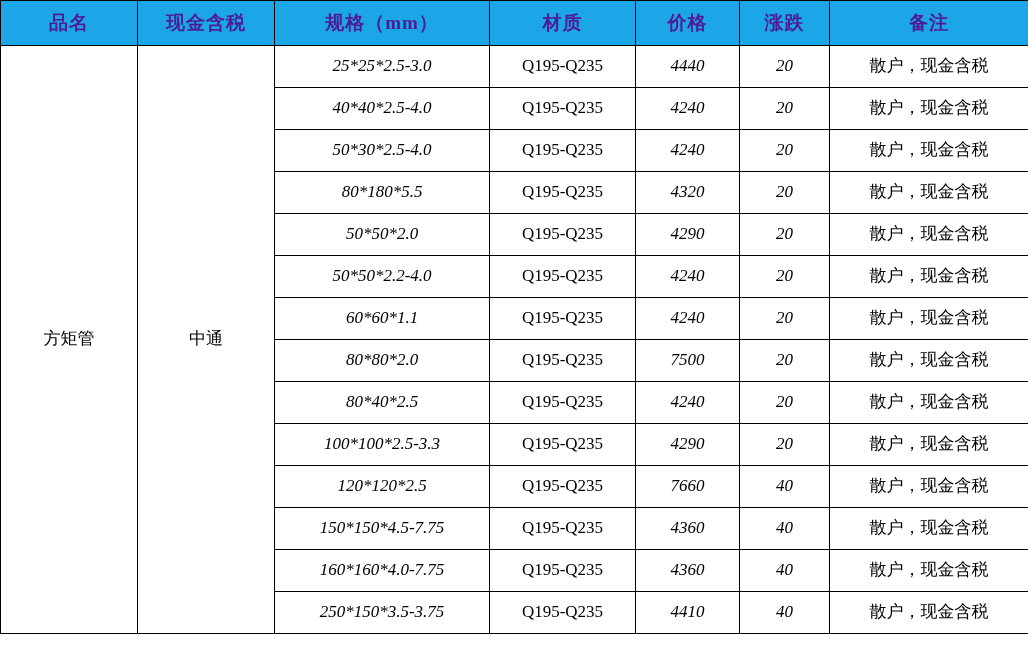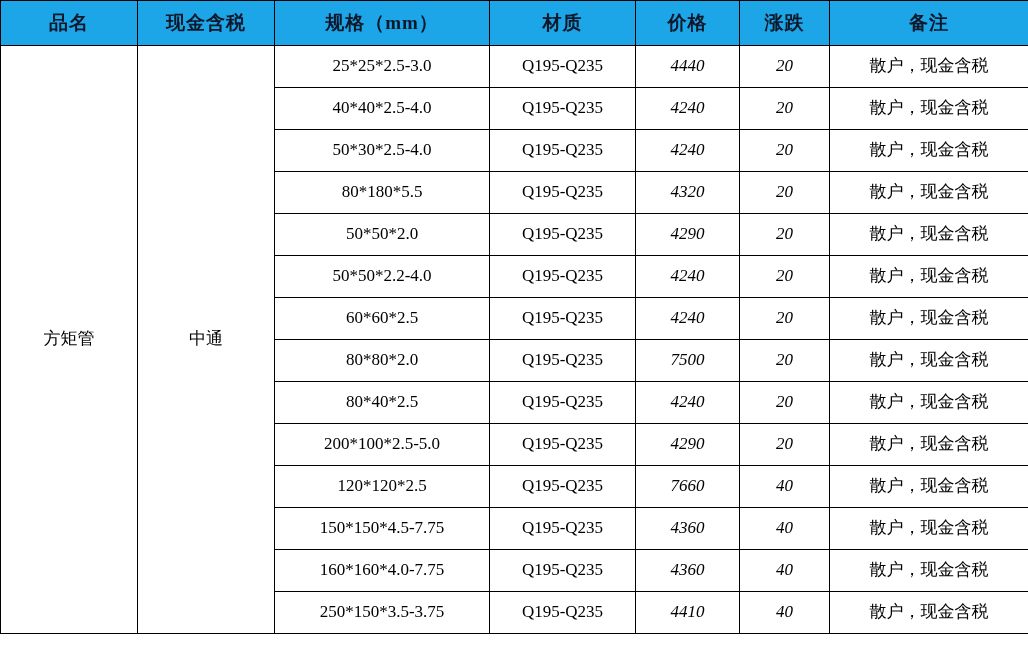--- a/index.html
+++ b/index.html
@@ -23,37 +23,38 @@
     border: 1px solid #000000;
     text-align: center;
     vertical-align: middle;
     font-size: 17px;
     color: #000000;
     padding: 0;
     line-height: 1.2;
   }
   #price-table thead th {
     background: #1ca6e8;
-    color: #0f172a;
+    color: #4c1d95;
     font-weight: bold;
     height: 44px;
     font-size: 19px;
     letter-spacing: 1px;
   }
   #price-table tbody td {
     height: 41px;
     background: #ffffff;
   }
   td.cell-product,
   td.cell-company {
     font-size: 18px;
   }
   td.cell-spec {
     font-family: "Liberation Serif", "DejaVu Serif", serif;
     font-size: 17px;
+    font-style: italic;
   }
   td.cell-material {
     font-size: 17px;
   }
   td.cell-price,
   td.cell-change {
     font-size: 17px;
     font-style: italic;
   }
   td.cell-remark {
@@ -130,42 +131,42 @@
         <td class="cell-remark">散户，现金含税</td>
       </tr>
       <tr>
         <td class="cell-spec">50*50*2.2-4.0</td>
         <td class="cell-material">Q195-Q235</td>
         <td class="cell-price">4240</td>
         <td class="cell-change">20</td>
         <td class="cell-remark">散户，现金含税</td>
       </tr>
       <tr>
-        <td class="cell-spec">60*60*2.5</td>
+        <td class="cell-spec">60*60*1.1</td>
         <td class="cell-material">Q195-Q235</td>
         <td class="cell-price">4240</td>
         <td class="cell-change">20</td>
         <td class="cell-remark">散户，现金含税</td>
       </tr>
       <tr>
         <td class="cell-spec">80*80*2.0</td>
         <td class="cell-material">Q195-Q235</td>
         <td class="cell-price">7500</td>
         <td class="cell-change">20</td>
         <td class="cell-remark">散户，现金含税</td>
       </tr>
       <tr>
         <td class="cell-spec">80*40*2.5</td>
         <td class="cell-material">Q195-Q235</td>
         <td class="cell-price">4240</td>
         <td class="cell-change">20</td>
         <td class="cell-remark">散户，现金含税</td>
       </tr>
       <tr>
-        <td class="cell-spec">200*100*2.5-5.0</td>
+        <td class="cell-spec">100*100*2.5-3.3</td>
         <td class="cell-material">Q195-Q235</td>
         <td class="cell-price">4290</td>
         <td class="cell-change">20</td>
         <td class="cell-remark">散户，现金含税</td>
       </tr>
       <tr>
         <td class="cell-spec">120*120*2.5</td>
         <td class="cell-material">Q195-Q235</td>
         <td class="cell-price">7660</td>
         <td class="cell-change">40</td>

